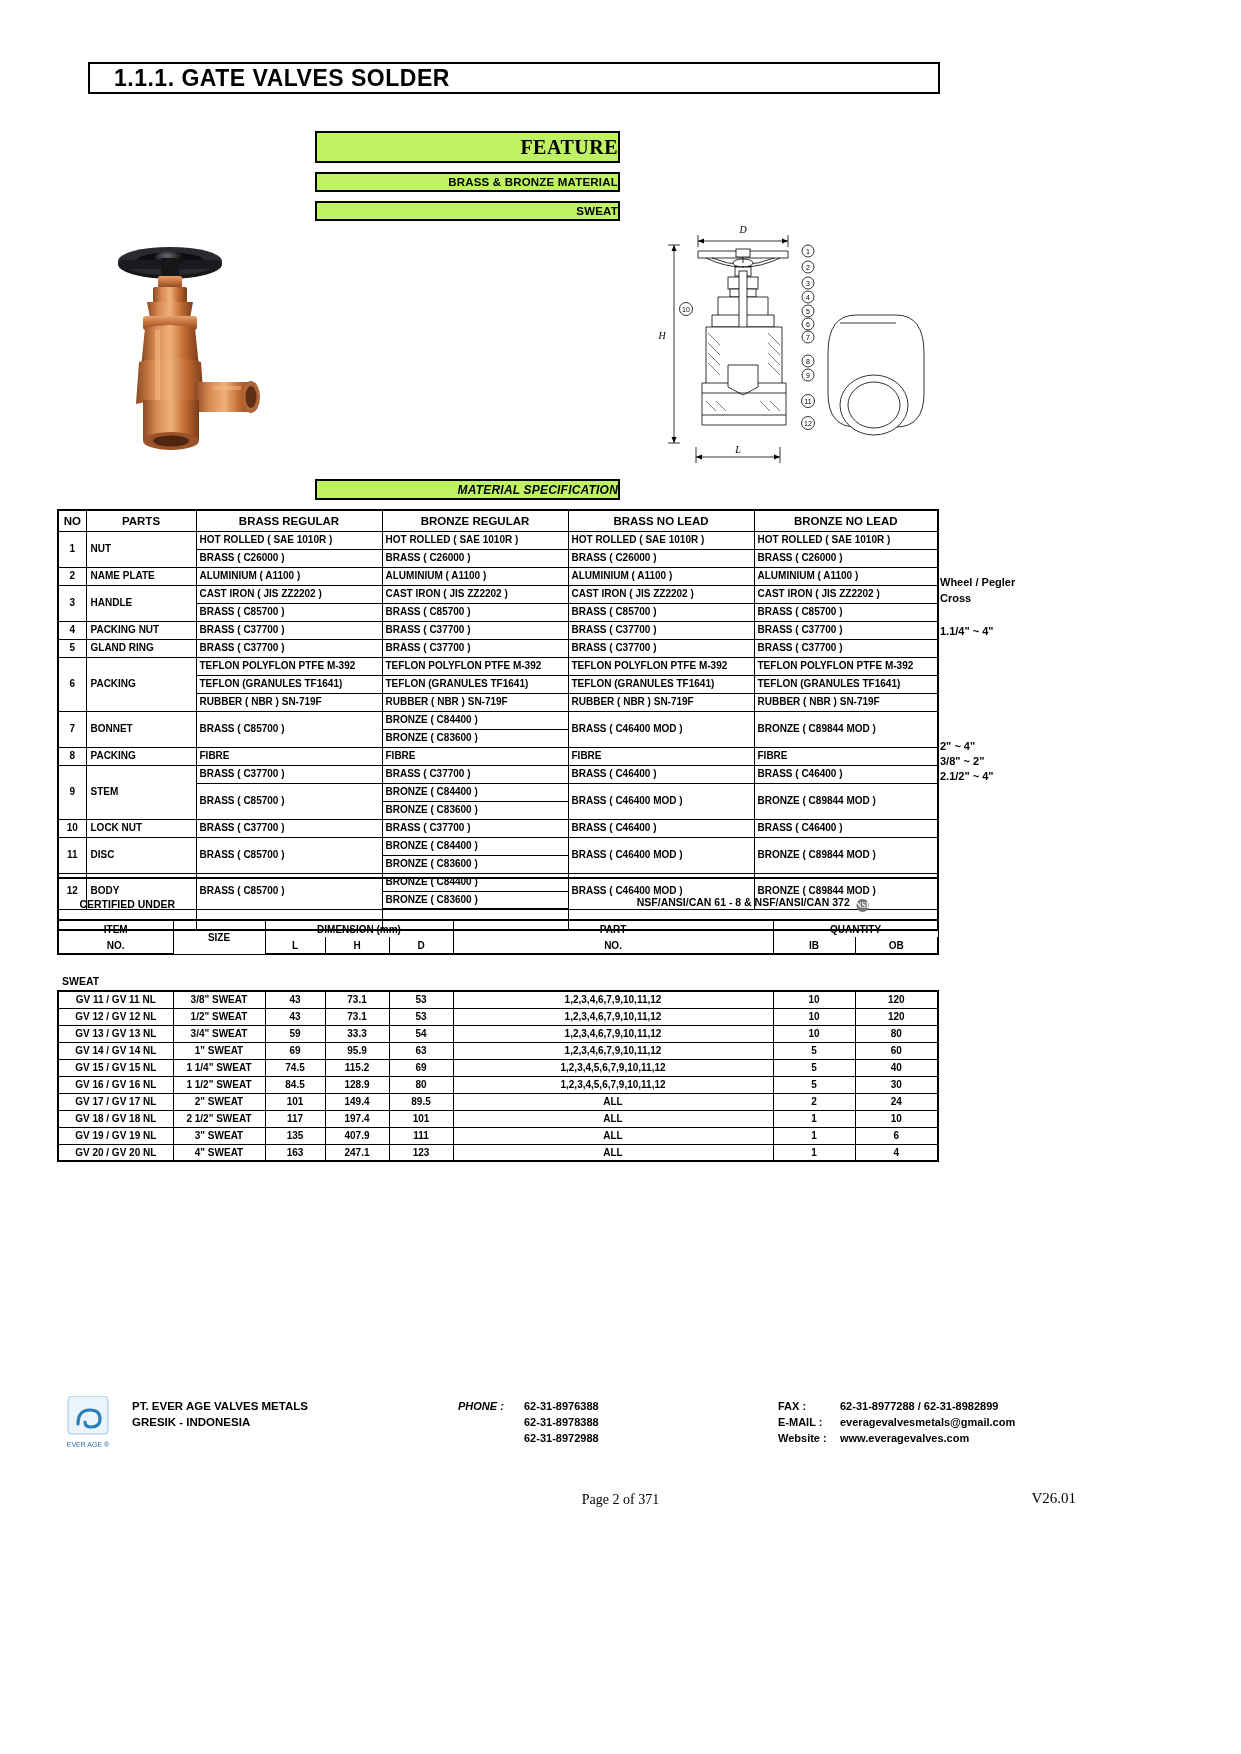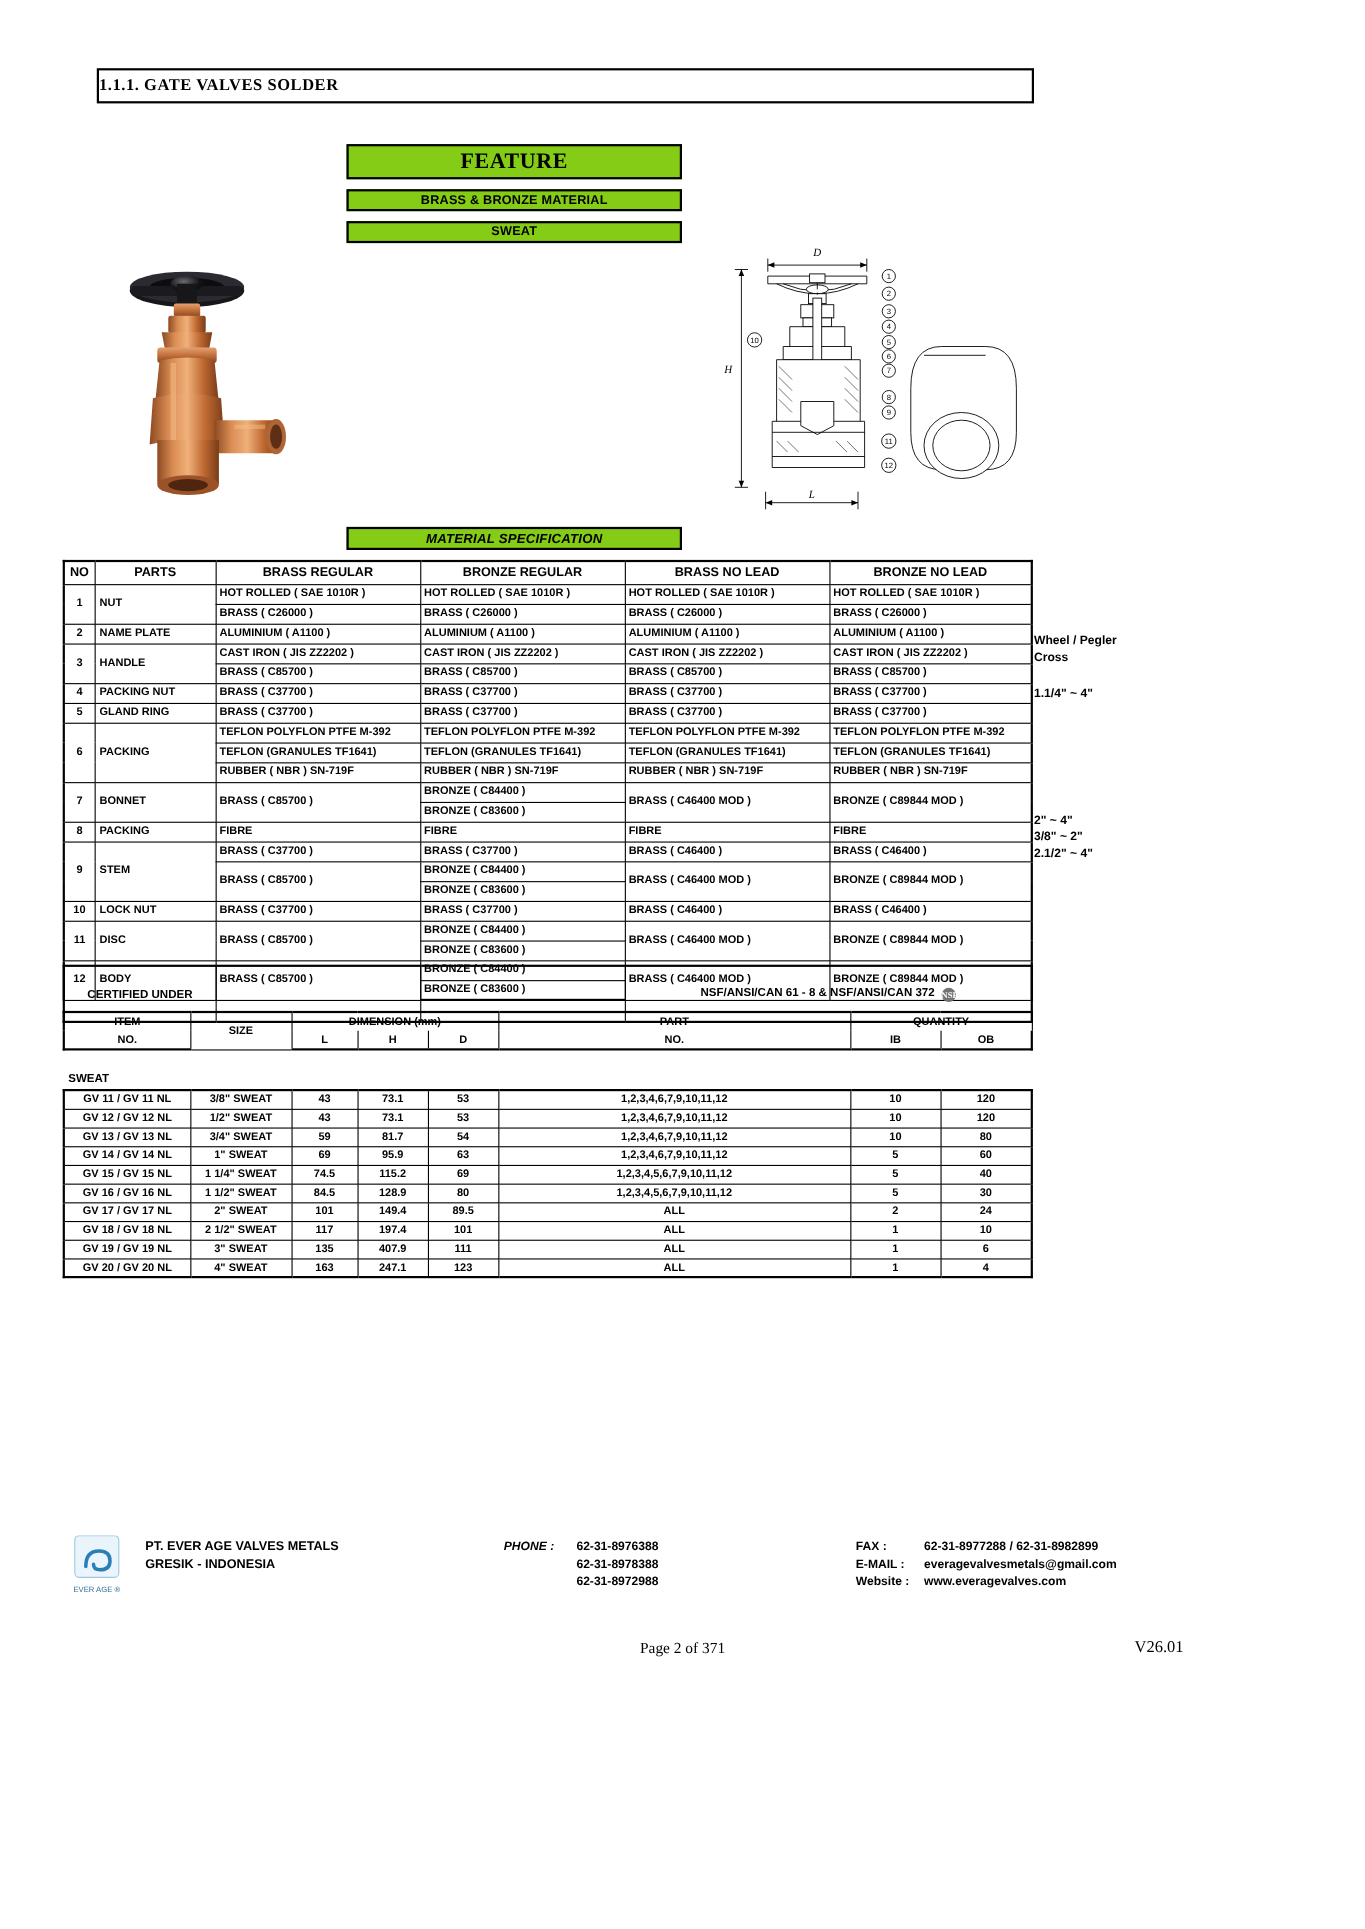--- a/index.html
+++ b/index.html
@@ -14,29 +14,29 @@
   }
   .page { position:relative; width:1241px; height:1754px; }
 
   
   .title-bar{
     position:absolute; left:88px; top:62px; width:852px; height:32px;
     border:2px solid #000; background:#fff;
     display:flex; align-items:center;
   }
   .title-bar span{
-    font-family:Liberation Serif, serif;
-    font-weight:bold; font-size:15px; letter-spacing:.5px;
-    padding-left:0;
+    font-family:Liberation Sans, sans-serif;
+    font-weight:bold; font-size:23px; letter-spacing:.5px;
+    padding-left:24px;
   }
 
   
   .feature-box{
-    position:absolute; border:2px solid #000; background:#84cc16;
-    display:flex; align-items:center; justify-content:center;
+    position:absolute; border:2px solid #000; background:#bef264;
+    display:flex; align-items:center; justify-content:flex-end;
   }
   #feature-title{ left:315px; top:131px; width:305px; height:32px; }
   #feature-title span{ font-family:"Liberation Serif", serif; font-weight:bold; font-size:20px; letter-spacing:.5px;}
   #feature-sub1{ left:315px; top:172px; width:305px; height:20px; }
   #feature-sub2{ left:315px; top:201px; width:305px; height:20px; }
   #feature-sub1 span, #feature-sub2 span{ font-size:11.5px; font-weight:bold; letter-spacing:.2px;}
 
   #matspec-box{ left:315px; top:479px; width:305px; height:21px;font-style:italic; }
   #matspec-box span{ font-size:12px; font-weight:bold; letter-spacing:.2px;}
 
@@ -551,21 +551,21 @@
             <td>73.1</td>
             <td>53</td>
             <td>1,2,3,4,6,7,9,10,11,12</td>
             <td>10</td>
             <td class=" br2">120</td>
           </tr>
           <tr>
             <td class="left bl2">GV 13 / GV 13 NL</td>
             <td>3/4" SWEAT</td>
             <td>59</td>
-            <td>81.7</td>
+            <td>33.3</td>
             <td>54</td>
             <td>1,2,3,4,6,7,9,10,11,12</td>
             <td>10</td>
             <td class=" br2">80</td>
           </tr>
           <tr>
             <td class="left bl2">GV 14 / GV 14 NL</td>
             <td>1" SWEAT</td>
             <td>69</td>
             <td>95.9</td>

